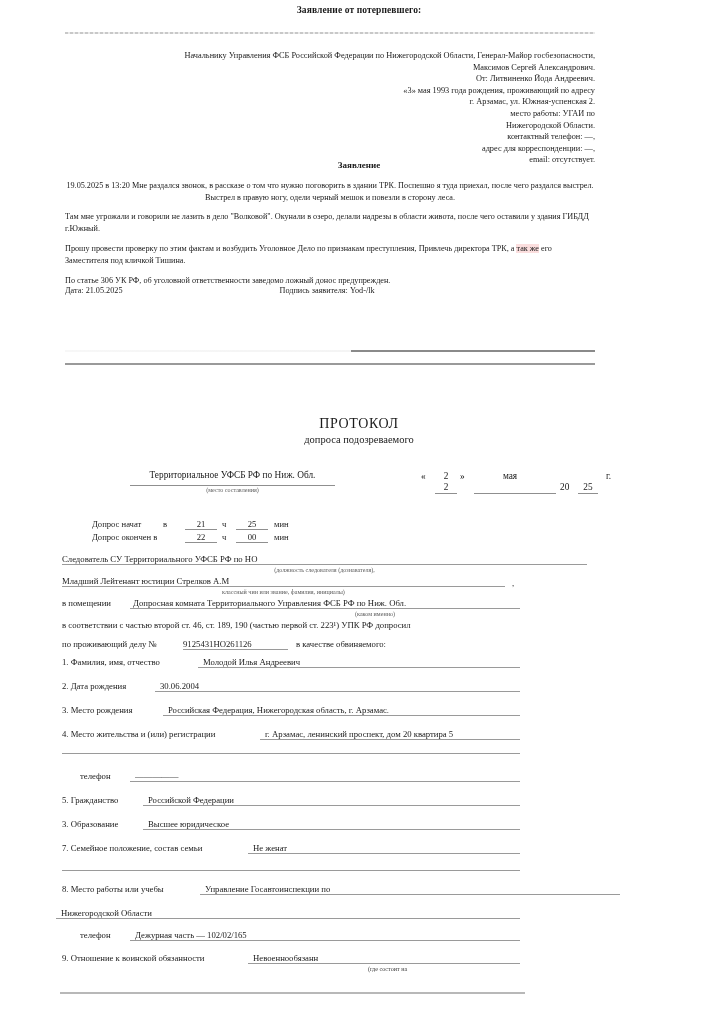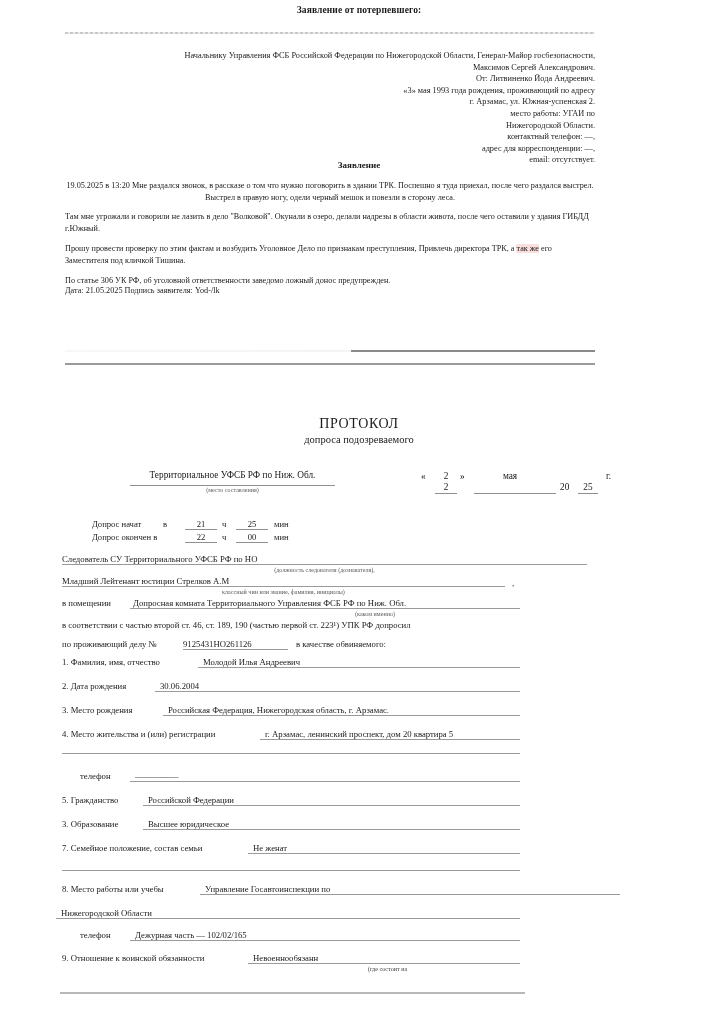--- a/index.html
+++ b/index.html
@@ -36,21 +36,21 @@
     font-size:8.2px; line-height:11.5px; text-align:left;
   }
   .stmt-body p { margin:0 0 9px 0; }
   .stmt-body p.tight { margin-bottom:8px;text-align:center; }
   .hl { background:#fbdede; }
   .sign-row {
     position:absolute; left:65px; top:286px; width:530px;
     font-size:8.2px;
   }
   .sign-row .d { display:inline-block; }
-  .sign-row .s { display:inline-block; }
+  .sign-row .s { display:inline-block; margin-left:155px; }
 
   
   .div1 {
     position:absolute; left:65px; top:350px; width:530px; height:2px;
     background:linear-gradient(to right,#f7f7f7 0%, #f4f4f4 54%, #8a8a8a 54%, #8a8a8a 100%);
   }
   .div2 {
     position:absolute; left:65px; top:363px; width:530px; height:2px;
     background:#9a9a9a;
   }

